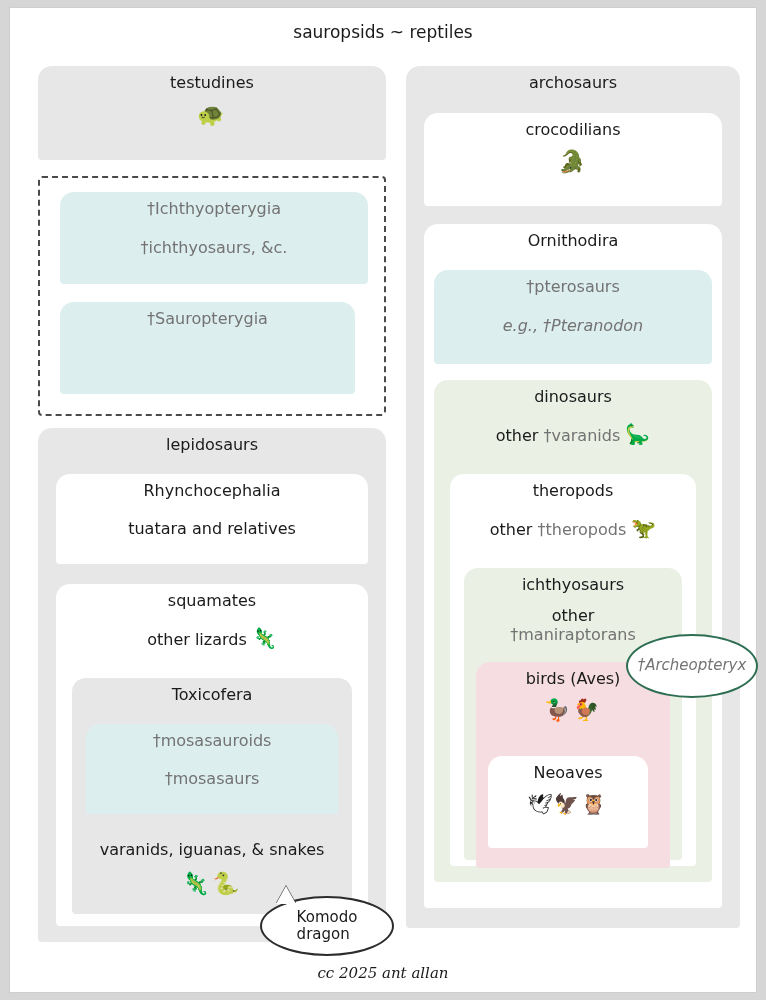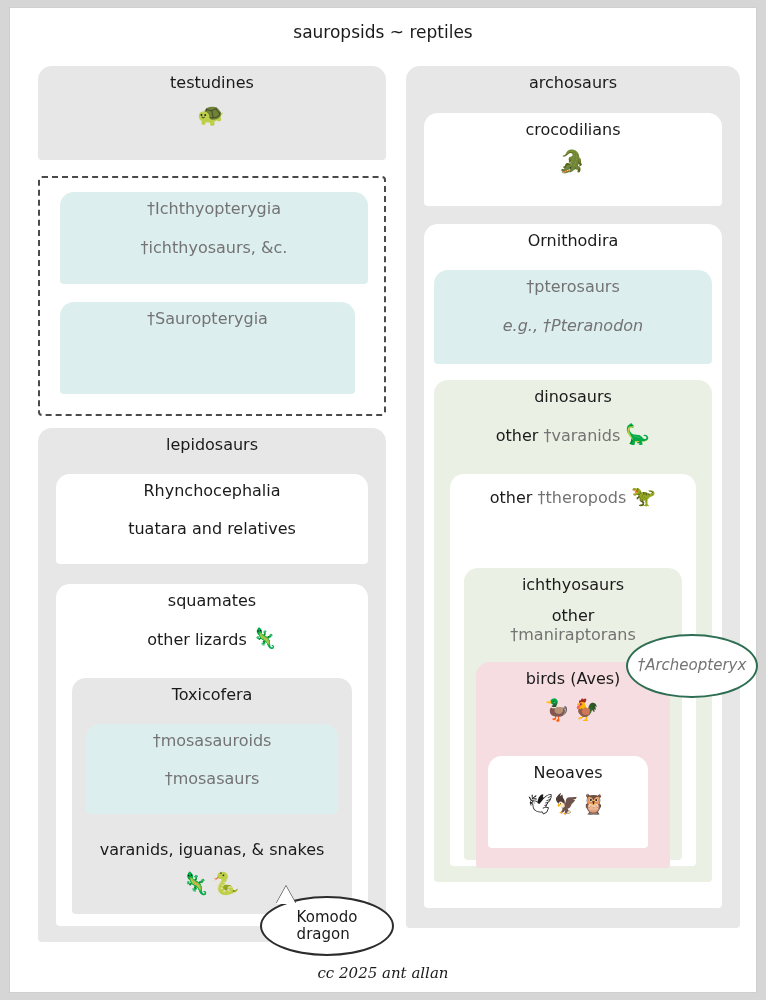--- a/index.html
+++ b/index.html
@@ -197,20 +197,21 @@
 
   <div class="abs card green" style="left:424px; top:372px; width:278px; height:502px;">
     <div class="title">dinosaurs</div>
     <div class="row" style="padding-top:12px;">
       <span>other </span><span class="dag"></span><span class="dag">†varanids</span>
       <span class="emoji">🦕</span>
     </div>
   </div>
 
   <div class="abs card white" style="left:440px; top:466px; width:246px; height:392px;">
+    <div class="title">theropods</div>
     <div class="row" style="padding-top:12px;">
       <span>other </span><span class="dag">†theropods</span>
       <span class="emoji">🦖</span>
     </div>
   </div>
 
   <div class="abs card green" style="left:454px; top:560px; width:218px; height:292px;">
     <div class="title">ichthyosaurs</div>
     <div class="row" style="padding-top:6px; line-height:1.2;">
       <div>other</div>

